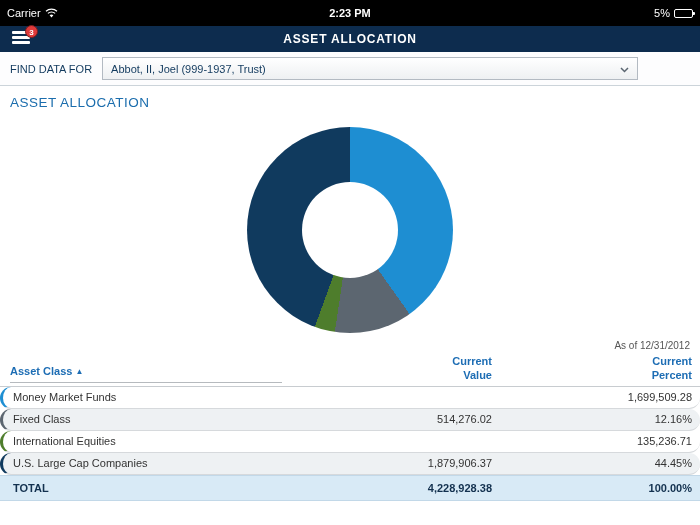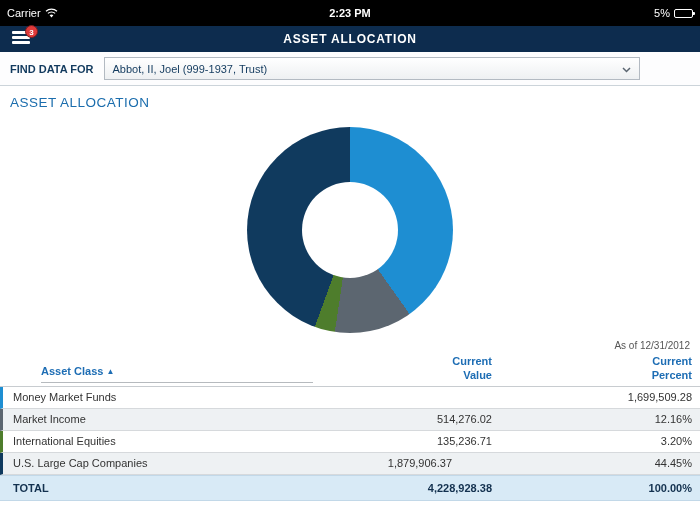--- a/index.html
+++ b/index.html
@@ -22,47 +22,47 @@
   .nav-title{color:#fff;font-size:12px;font-weight:600;letter-spacing:0.8px;}
   .hamburger{position:absolute;left:12px;top:5px;width:18px;height:15px;cursor:pointer;}
   .hamburger span{display:block;height:2.5px;background:#fff;margin-bottom:2.5px;border-radius:1px;}
   .menu-badge{position:absolute;top:-6px;right:-8px;min-width:13px;height:13px;background:#e03a3a;
               color:#fff;border-radius:50%;font-size:8px;line-height:13px;text-align:center;font-weight:bold;
               border:1px solid #7b1d1d;}
 
   
   .find-bar{height:34px;background:#fdfdfe;border-bottom:1px solid #ccd4da;display:flex;align-items:center;
             padding:0 10px;gap:10px;}
-  .find-label{font-size:11px;font-weight:bold;color:#123a5e;white-space:nowrap;}
+  .find-label{font-size:11px;font-weight:normal;color:#123a5e;white-space:nowrap;}
   .find-select{width:536px;height:23px;border:1px solid #b3bac2;border-radius:0;
                background:linear-gradient(#ffffff,#eef0f2);display:flex;align-items:center;
                padding:0 8px;font-size:11px;color:#123a5e;cursor:pointer;}
   .find-select .chev{margin-left:auto;color:#5a6570;}
 
   
   .section-title{margin:9px 0 0 10px;font-size:13.5px;color:#1b6dad;letter-spacing:0.5px;}
 
   
   .donut{width:206px;height:206px;border-radius:50%;margin:17px auto 0;position:relative;}
   .donut-hole{position:absolute;inset:0;margin:auto;width:96px;height:96px;border-radius:50%;background:#fff;}
 
   .as-of{margin:7px 10px 0 0;text-align:right;font-size:10px;color:#555;}
 
   
   .tbl{margin-top:4px;font-size:11px;}
   .thead{display:flex;align-items:flex-end;padding:0 8px 3px 10px;border-bottom:1px solid #c8ccd0;}
   .th{color:#1d6db4;font-weight:bold;line-height:1.25;}
-  .th-asset{flex:1;margin-left:31px;}
+  .th-asset{flex:1;}
   .th-asset .u{display:inline-block;min-width:272px;border-bottom:1px solid #b6babe;padding-bottom:3px;}
   .sort-caret{font-size:8px;vertical-align:1px;margin-left:3px;}
   .c-val{width:150px;text-align:right;}
   .c-pct{width:200px;text-align:right;}
   .th .wrap{display:inline-block;max-width:52px;text-align:right;}
   .trow{display:flex;align-items:center;height:22px;padding:0 8px 0 8px;border-bottom:1px solid #d6d9dc;
-        border-left:3px solid transparent;cursor:pointer;}
+        border-left:3px solid transparent;cursor:pointer;border-radius:11px;}
   .trow:nth-child(even){background:#eef1f3;}
   .c-asset{flex:1;padding-left:2px;}
   .total-row{display:flex;align-items:center;height:26px;padding:0 8px 0 11px;background:#d8eaf6;
              border-top:1px solid #c2d8e8;border-bottom:1px solid #c2d8e8;font-weight:bold;color:#13314f;}
 </style>
 </head>
 <body>
 
 <div class="app">
 
@@ -124,30 +124,29 @@
         <span class="wrap">Current Percent</span>
       </div>
     </div>
 
     <div>
       <div class="trow" style="border-left-color: rgb(30, 142, 210);">
         <div class="c-asset">Money Market Funds</div>
         <div class="c-val">1,699,509.28</div>
       </div>
       <div class="trow" style="border-left-color: rgb(92, 102, 112);">
-        <div class="c-asset">Market Income</div>
+        <div class="c-asset">Fixed Class</div>
         <div class="c-val">514,276.02</div>
         <div class="c-pct">12.16%</div>
       </div>
       <div class="trow" style="border-left-color: rgb(78, 125, 44);">
         <div class="c-asset">International Equities</div>
         <div class="c-val">135,236.71</div>
-        <div class="c-pct">3.20%</div>
       </div>
-      <div class="trow" style="border-left-color: rgb(16, 58, 94); gap: 40px;">
+      <div class="trow" style="border-left-color: rgb(16, 58, 94);">
         <div class="c-asset">U.S. Large Cap Companies</div>
         <div class="c-val">1,879,906.37</div>
         <div class="c-pct">44.45%</div>
       </div>
     </div>
 
     <div class="total-row">
       <div class="c-asset">TOTAL</div>
       <div class="c-val">4,228,928.38</div>
       <div class="c-pct">100.00%</div>

